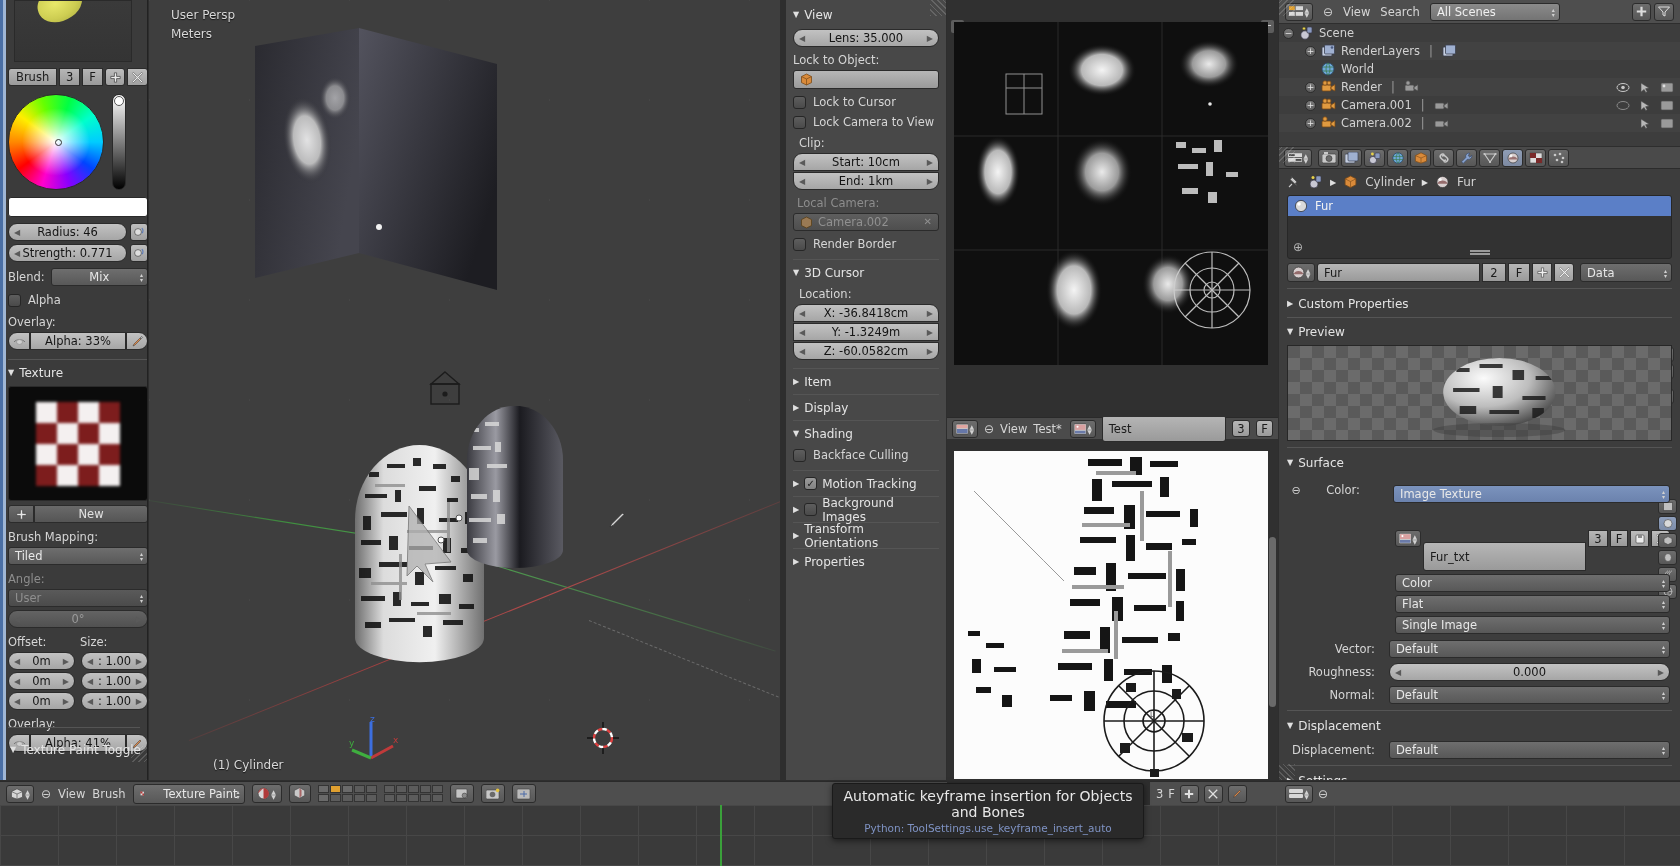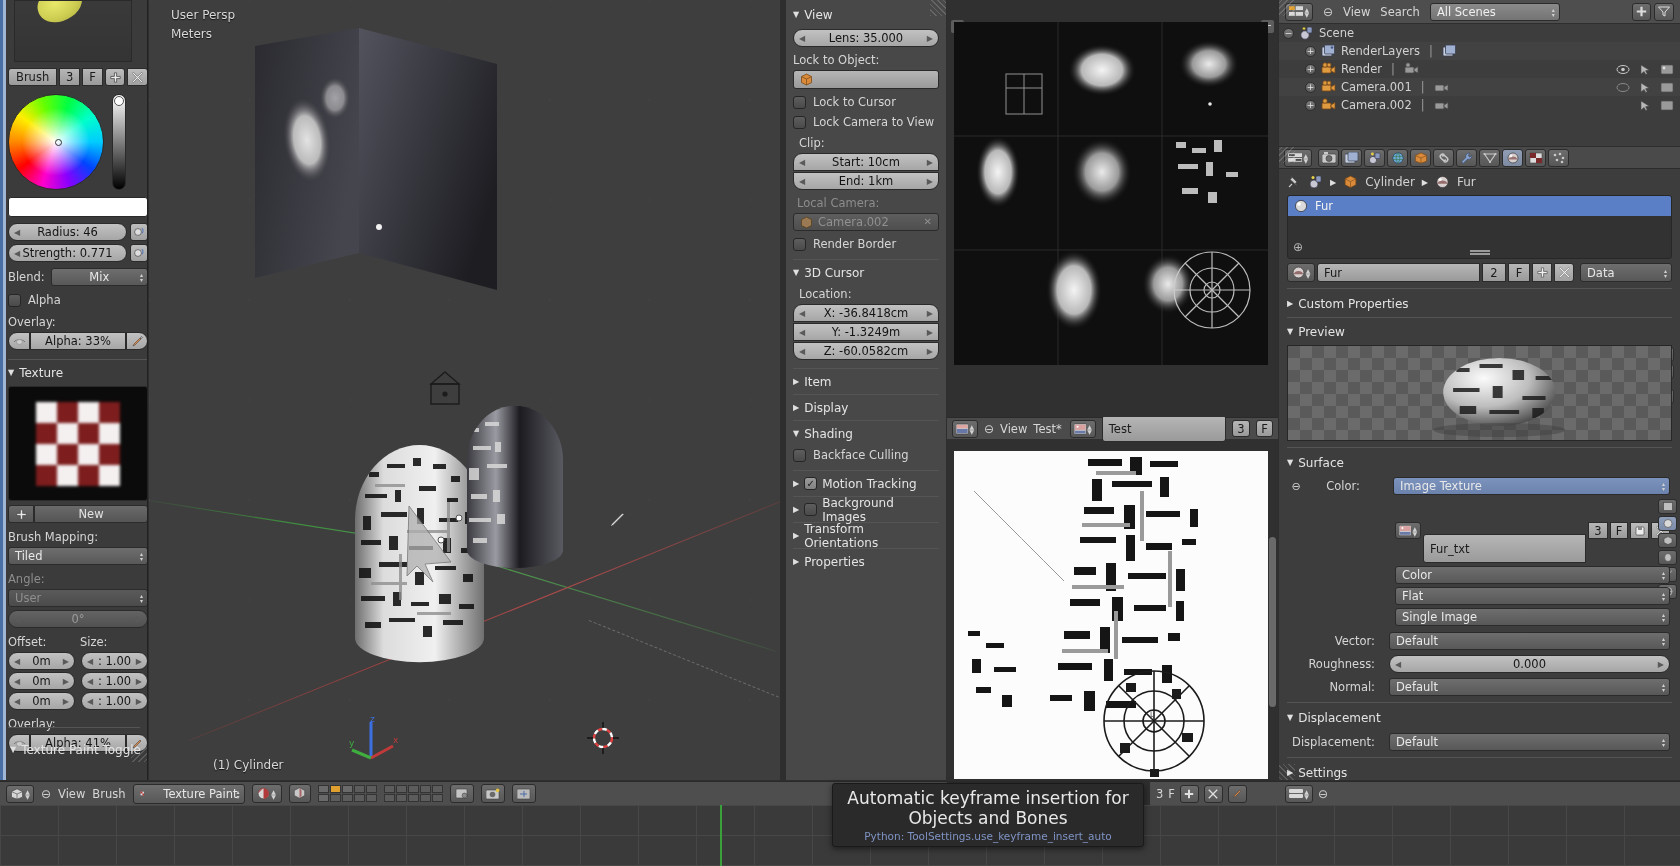--- a/index.html
+++ b/index.html
@@ -328,21 +328,21 @@
     display:flex; align-items:center; gap: 5px; padding: 0 6px;
   }
   #tooltip {
     position: absolute; left: 832px; top: 783px;
     width: 312px; min-height: 34px;
     background: #2a2a2a; border: 1px solid #1a1a1a; border-radius: 3px;
     padding: 4px 8px;
     box-shadow: 0 2px 6px rgba(0,0,0,.5);
     z-index: 50;
   }
-  #tooltip .t1 { color:#e8e8e8; font-size: 17px; text-align:center; }
+  #tooltip .t1 { color:#e8e8e8; font-size: 14px; text-align:center; }
   #tooltip .t2 { color:#7f93c4; font-size: 10.5px; text-align:center; margin-top:2px; }
   .hdr-icon-btn {
     height:18px; min-width: 19px; border-radius:3px;
     background: linear-gradient(#6d6d6d,#575757);
     border:1px solid #2c2c2c;
     display:flex;align-items:center;justify-content:center;
     padding: 0 3px;
   }
   .grid-cells { display:grid; grid-template-columns: repeat(5, 11px); grid-template-rows: repeat(2, 8px); gap:1px; }
   .gc { background:#5c5c5c; border:1px solid #343434; }
@@ -1063,20 +1063,27 @@
             <circle cx="11" cy="3.5" r="1.3" fill="#4a5a80"></circle>
           </svg>
         <span>RenderLayers</span>
         <span style="color:#9a9a9a;margin:0 4px;">|</span>
         <svg class="icn" viewBox="0 0 15 14">
             <rect x="1" y="3" width="10" height="9" rx="1" fill="#c6cfe0" stroke="#3a4050" stroke-width=".8"></rect>
             <rect x="3.5" y="1" width="10" height="9" rx="1" fill="#9fb0d0" stroke="#3a4050" stroke-width=".8"></rect>
           </svg>
       </div>
 
+      <div class="out-row" style="padding-left:42px;">
+        <svg class="icn" viewBox="0 0 15 14">
+            <circle cx="7" cy="7" r="6" fill="#6fa8d8" stroke="#2a4a68" stroke-width=".9"></circle>
+            <path d="M2 5h10M2 9h10M7 1c-2.6 3-2.6 9 0 12M7 1c2.6 3 2.6 9 0 12" stroke="#3a7a4a" fill="none" stroke-width=".8"></path>
+          </svg>
+        <span>World</span>
+      </div>
 
       <div class="out-row" style="padding-left:26px;">
         <span class="exp">+</span>
         <svg class="icn" viewBox="0 0 15 14">
             <rect x="1" y="5" width="9" height="6" rx="1" fill="#e09a40" stroke="#7a4a18" stroke-width=".8"></rect>
             <polygon points="10,7 14,4.5 14,11 10,9" fill="#e09a40" stroke="#7a4a18" stroke-width=".8"></polygon>
             <circle cx="4" cy="3" r="2.2" fill="#e09a40" stroke="#7a4a18" stroke-width=".8"></circle>
             <circle cx="8" cy="3" r="2" fill="#e09a40" stroke="#7a4a18" stroke-width=".8"></circle>
           </svg>
         <span>Render</span>
@@ -1401,21 +1408,21 @@
     <div class="hr" style="margin:6px 8px;"></div>
     <div class="panel-hdr" style="padding-left:8px;">
       <span class="tri">▼</span>
       <span>Surface</span>
     </div>
 
 
     <div class="row" style="margin:6px 10px 0 10px;">
       <span style="width:14px;text-align:center;font-size:11px;color:#cfcfcf;">⊖</span>
       <span class="lbl" style="width:82px;text-align:center;padding-right:10px;">Color:</span>
-      <div class="sel blue" style="flex:1;">
+      <div class="sel blue" style="flex:1;margin-top:8px;">
         <span>Image Texture</span>
       </div>
     </div>
 
     <div class="row" style="margin:3px 10px 0 116px;gap:2px;">
       <div class="hdr-icon-btn" style="width:26px;height:17px;">
         <svg width="13" height="11" viewBox="0 0 13 11">
             <rect x="0" y="0" width="13" height="11" rx="1" fill="#cdcdcd" stroke="#333" stroke-width=".6"></rect>
             <rect x="1" y="1" width="11" height="5" fill="#d9a0a0"></rect>
             <circle cx="3.6" cy="3" r="1.1" fill="#fff"></circle>

